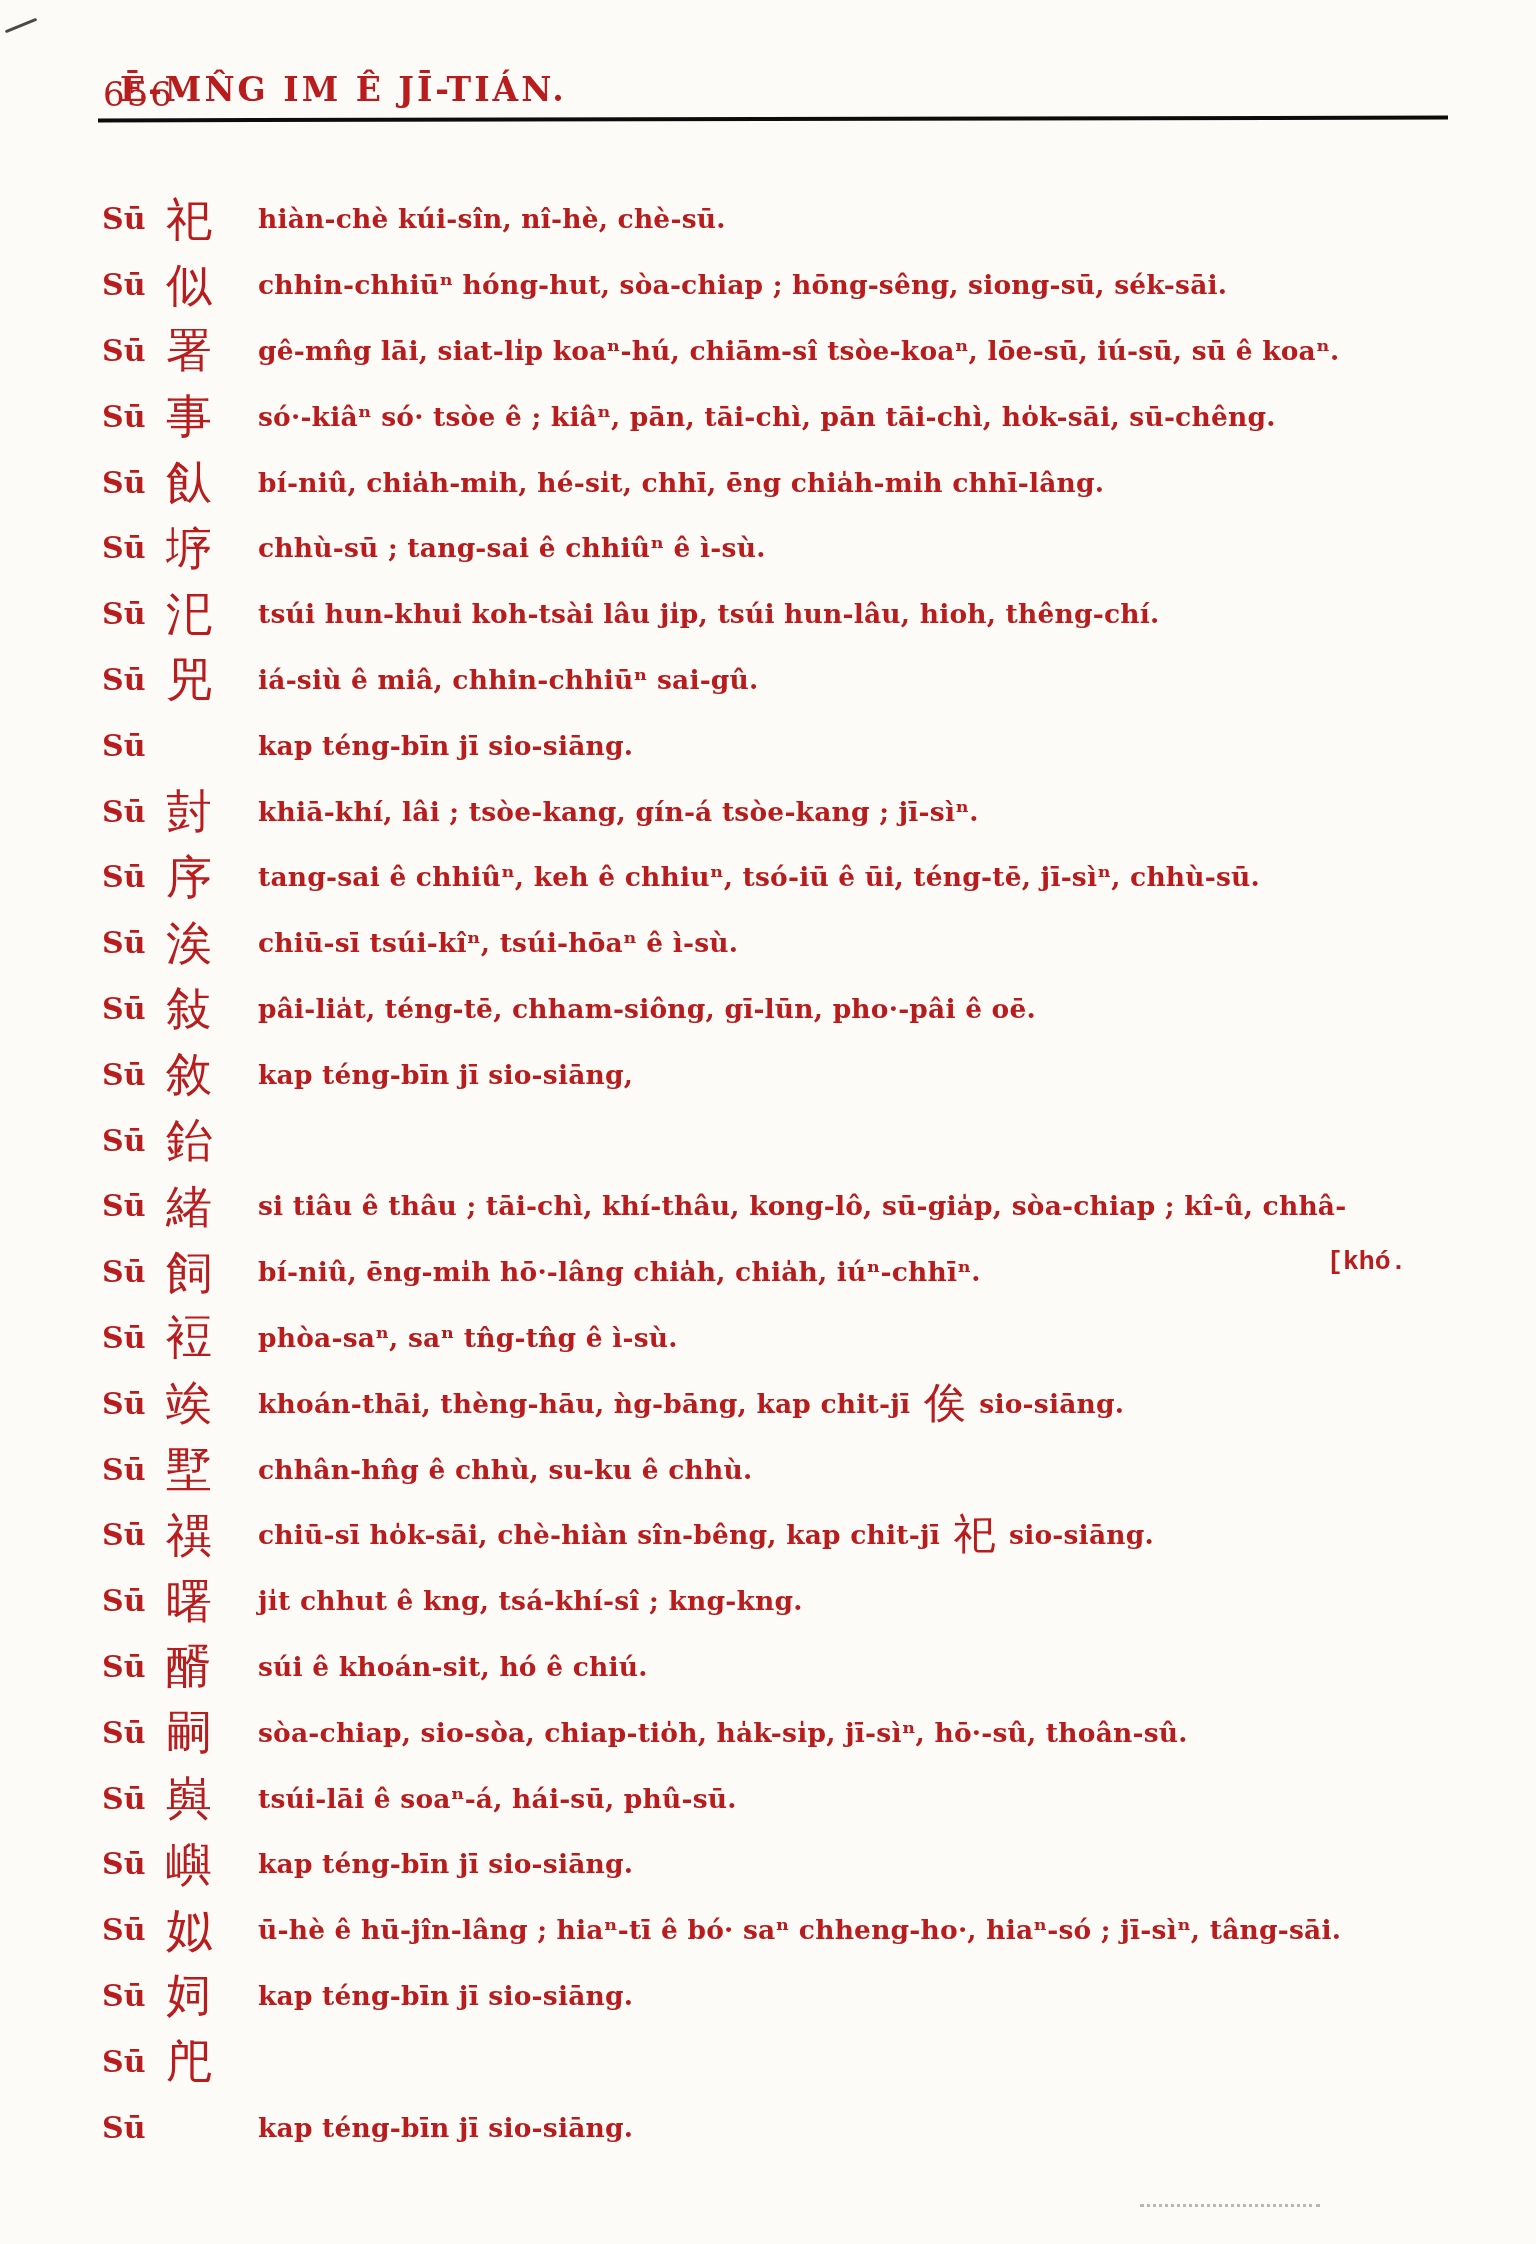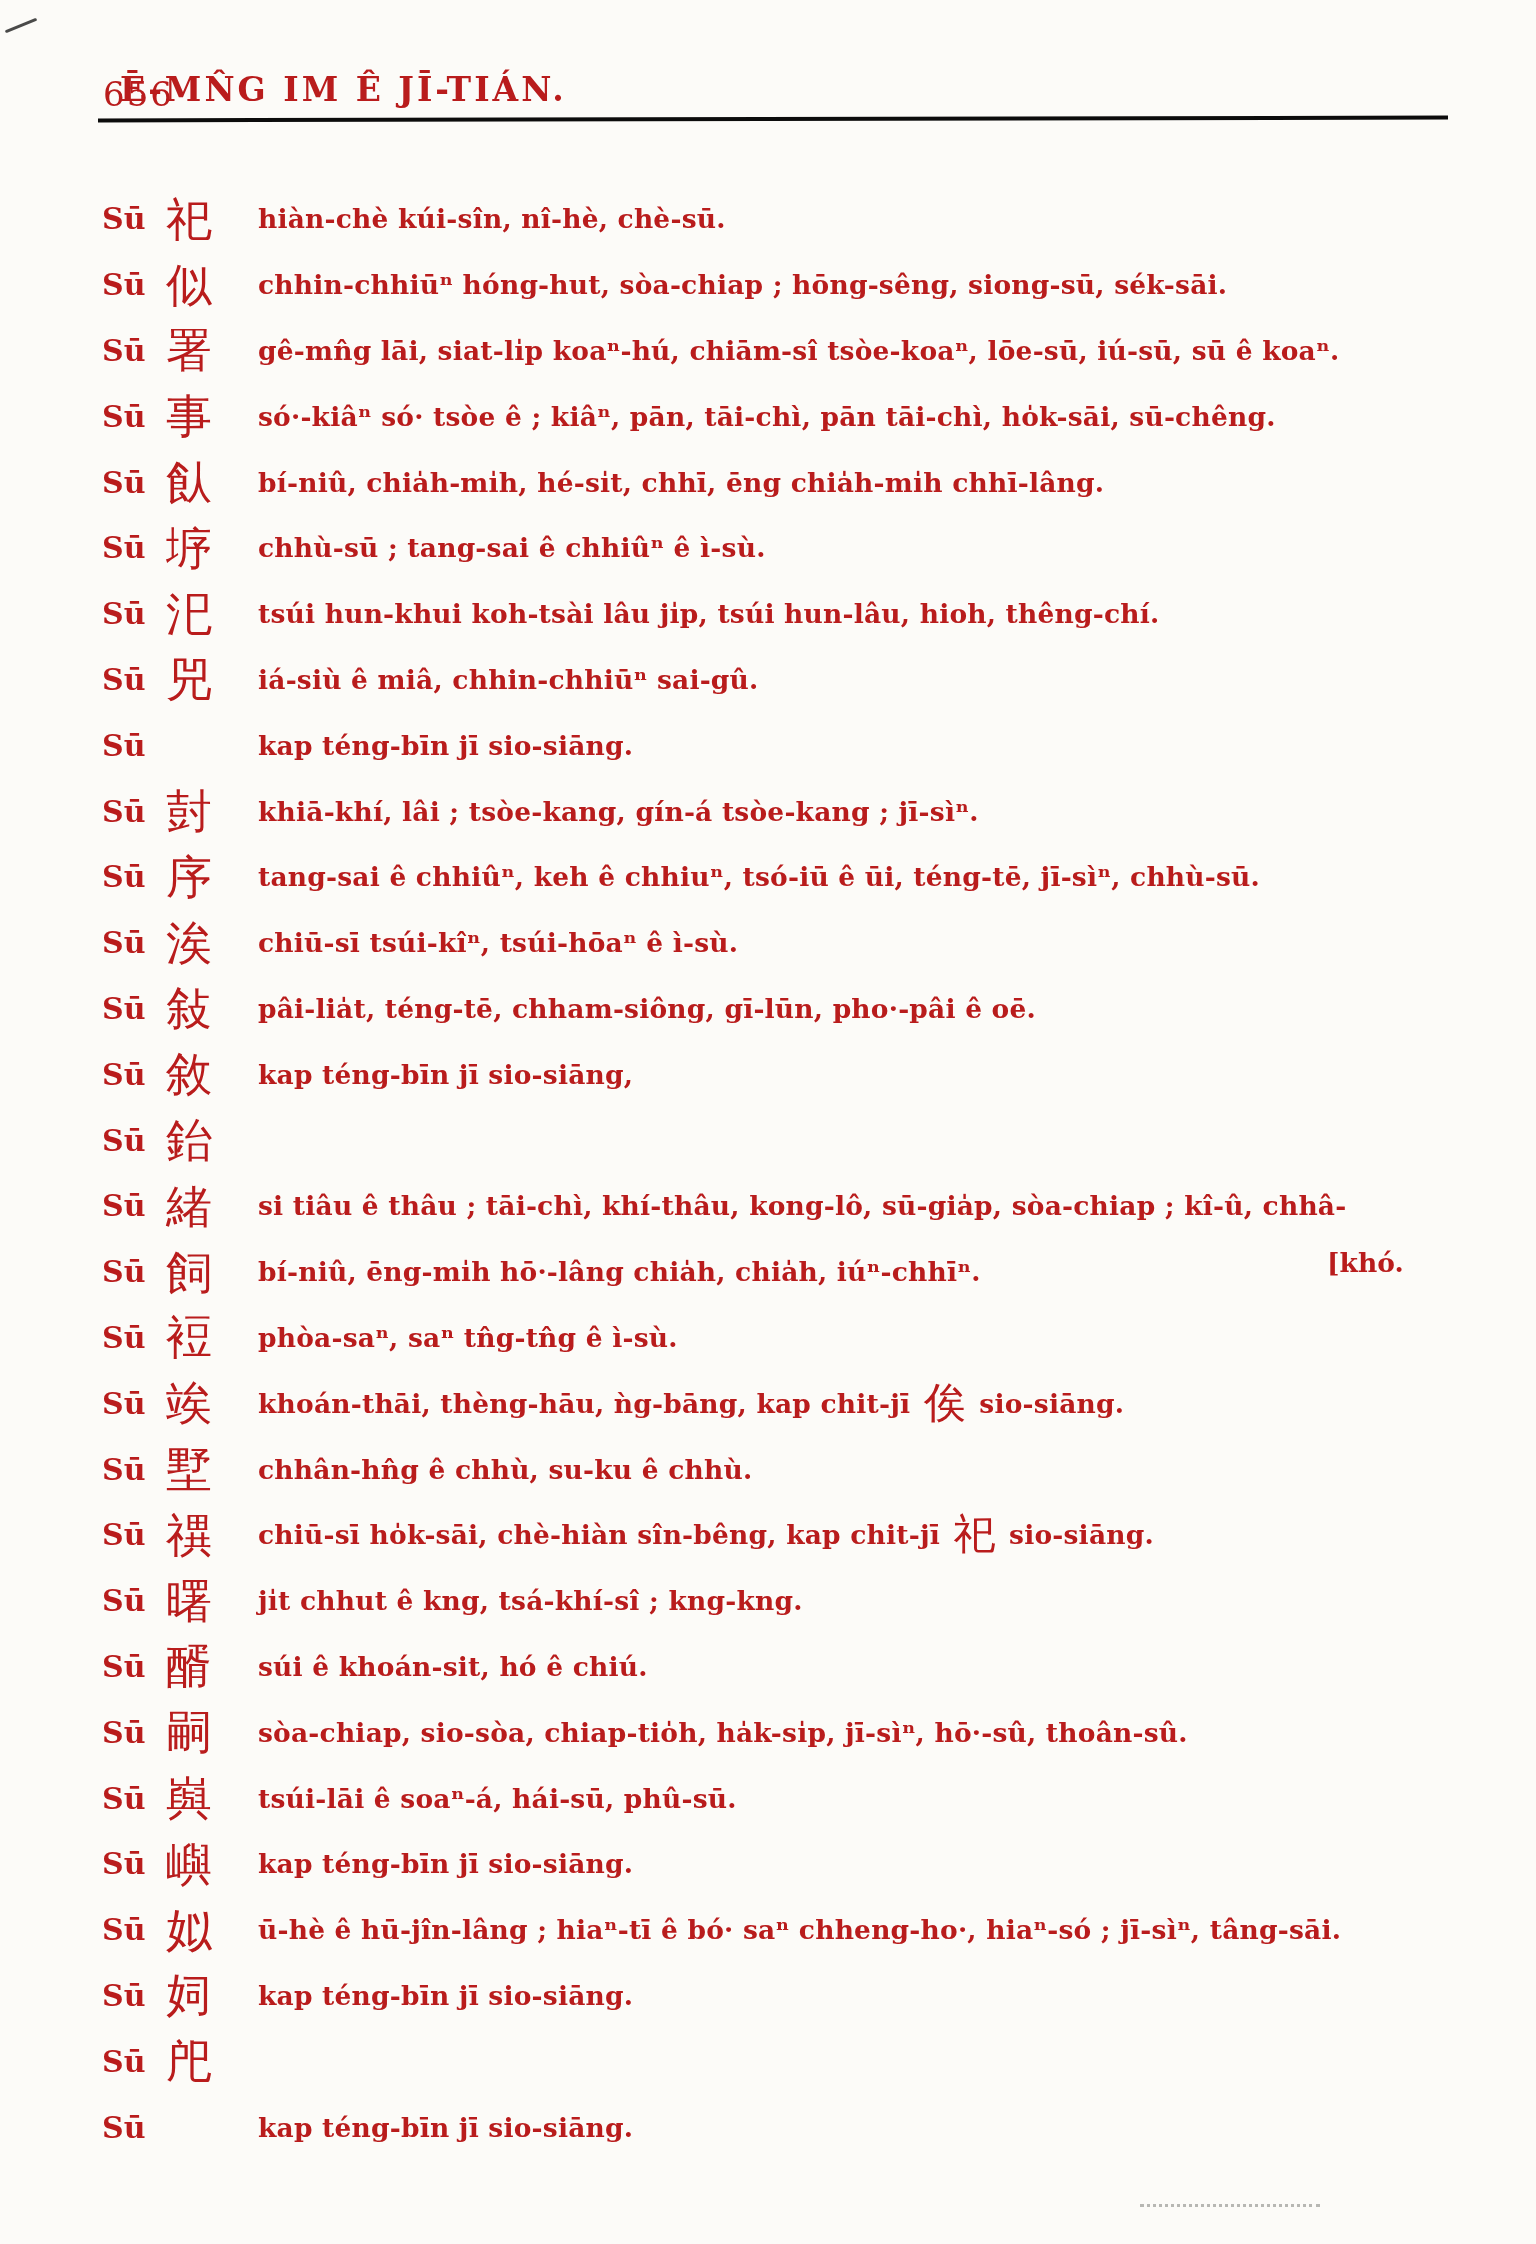--- a/index.html
+++ b/index.html
@@ -50,21 +50,21 @@
   .def {
     font-size:26.5px; font-weight:bold;
     white-space:nowrap; letter-spacing:0.2px;text-align:right;
   }
   .def .inline-hanzi {
     font-size:42px; line-height:0; font-weight:normal;
     padding:0 4px; vertical-align:-4px;
   }
   .continuation {
     position:absolute; left:1327px; top:1247px;
-    font-size:26.5px; font-weight:bold;
+    font-size:26.5px; font-weight:bold;font-family:Liberation Mono, monospace;
   }
   .print-artifact {
     position:absolute; left:1140px; top:2204px;
     width:180px; border-top:3px dotted #8a8a86; opacity:.6;
   }
 </style>
 </head>
 <body>
 
 <div class="page">

